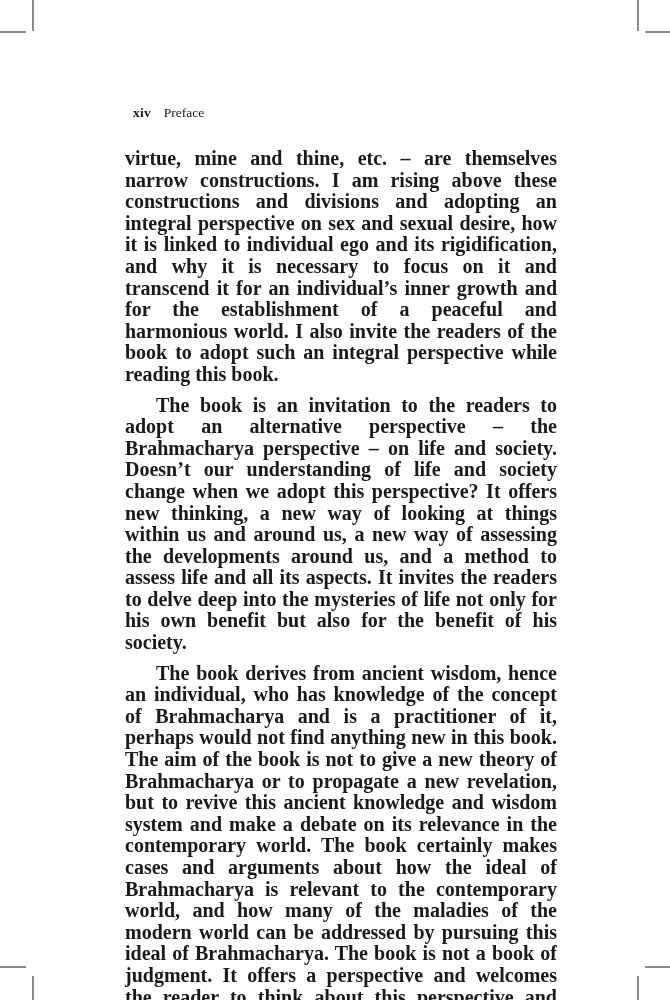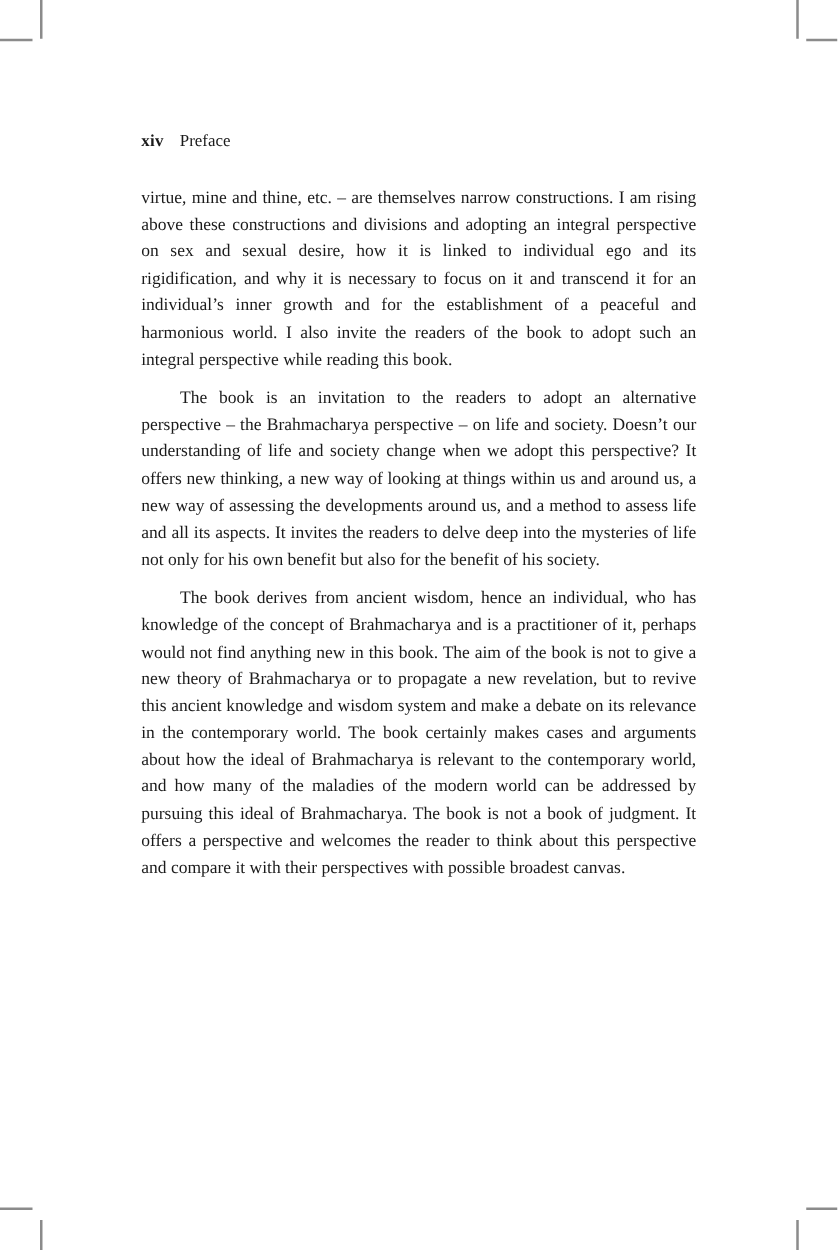--- a/index.html
+++ b/index.html
@@ -44,33 +44,35 @@
 
   .running-head {
     font-size: 13.5px;
     line-height: 18px;
     margin: 0 0 26px 0;
     white-space: nowrap;
   }
   .running-head .folio {
     font-weight: bold;
     letter-spacing: 0.2px;
+    margin-left: 20px;
   }
   .running-head .head-title {
     margin-left: 13px;
   }
 
   .para {
-    margin: 0 0 9px 0;
-    font-size: 14px;
+    margin: 0 0 9px 12px;
+    font-size: 20px;
     line-height: 21.6px;
     text-align: justify;
     text-justify: inter-word;
     hyphens: none;
     text-indent: 0;
+    font-weight: bold;
   }
   .para.indented {
     text-indent: 31px;
   }
   
   .para.continues {
     margin-bottom: 0;
   }
 </style>
 </head>

